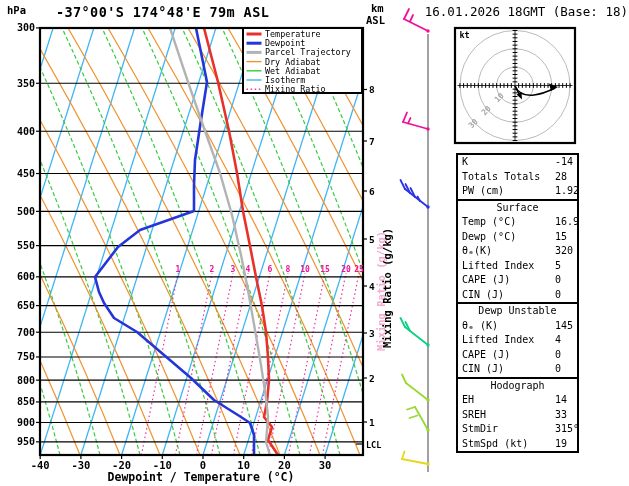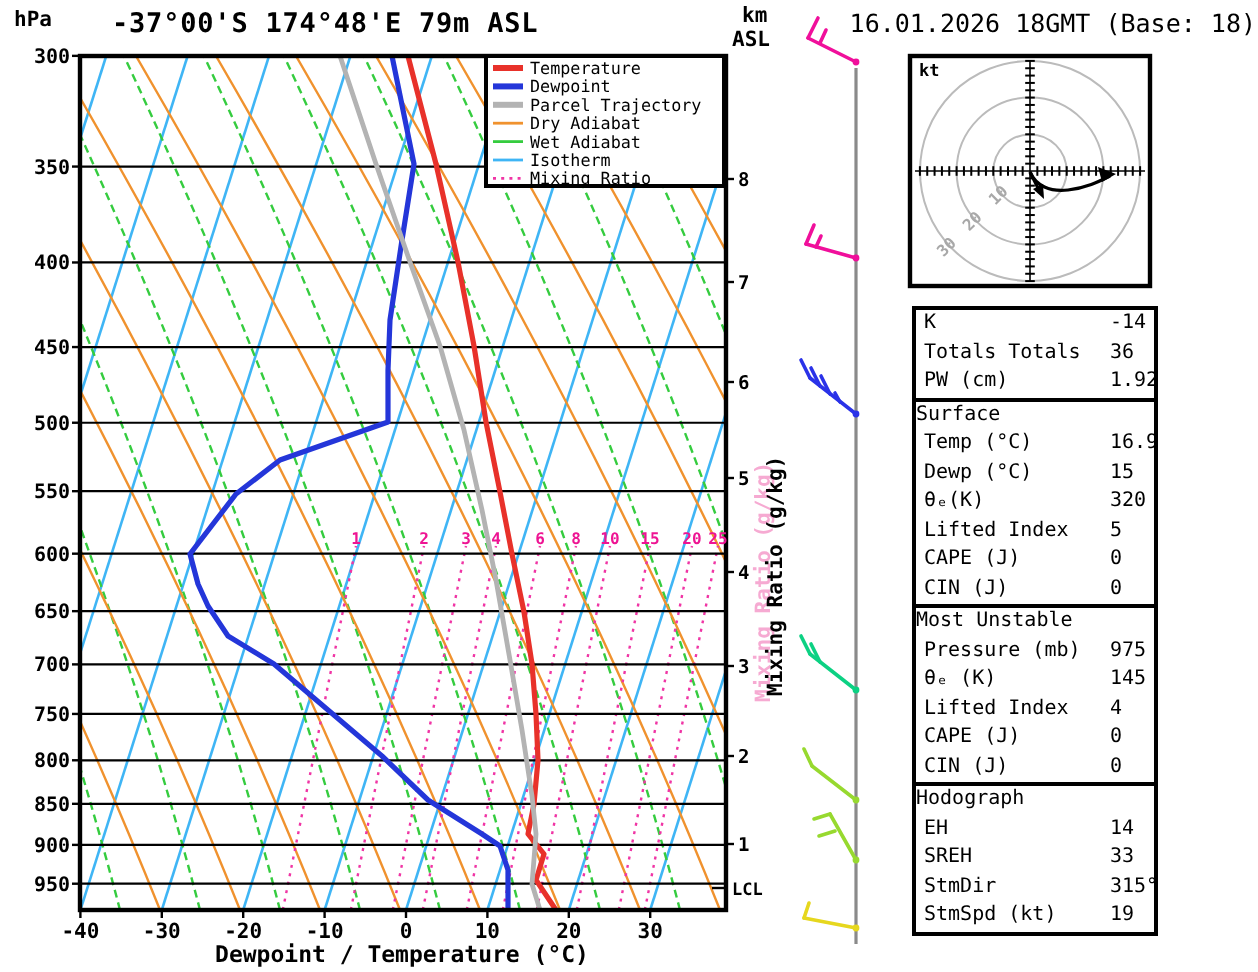--- a/index.html
+++ b/index.html
@@ -11,21 +11,21 @@
   #hpa-label{left:7px;top:4px;font-size:10.5px;font-weight:bold}
   #location-title{left:56px;top:4px;font-size:13.5px;font-weight:bold;letter-spacing:.4px}
   #km-label{left:371px;top:2px;font-size:10.5px;font-weight:bold}
   #asl-label{left:366px;top:14px;font-size:10.5px;font-weight:bold}
   #datetime-title{right:1px;top:4px;font-size:12.5px;font-weight:normal}
   #credit-footer{left:441px;top:466px;font-size:12.5px;font-weight:bold}
   #idx-table{position:absolute;left:456px;top:153px;width:123px;border:2px solid #000;
              box-sizing:border-box;font-size:10px;line-height:14.5px;background:#fff}
   .tsec{border-top:2px solid #000}
   .tsec:first-child{border-top:none}
-  .thead{text-align:left}
+  .thead{text-align:center}
   .trow{position:relative;padding-left:4px}
   .tval{position:absolute;left:97px;top:0}
 </style>
 </head>
 <body>
 <div id="app">
 
   <svg id="plot" width="629" height="486" viewBox="0 0 629 486">
       <defs>
         <clipPath id="plotclip">
@@ -317,35 +317,34 @@
 
   <div class="abs" id="hpa-label">hPa</div>
   <div class="abs" id="location-title">-37°00'S 174°48'E 79m ASL</div>
   <div class="abs" id="km-label">km</div>
   <div class="abs" id="asl-label">ASL</div>
   <div class="abs" id="datetime-title">16.01.2026 18GMT (Base: 18)</div>
 
   <div id="idx-table">
       <div class="tsec">
         <div class="trow"><span>K</span><span class="tval">-14</span></div>
-        <div class="trow"><span>Totals Totals</span><span class="tval">36</span></div>
+        <div class="trow"><span>Totals Totals</span><span class="tval">28</span></div>
         <div class="trow"><span>PW (cm)</span><span class="tval">1.92</span></div>
       </div>
       <div class="tsec">
         <div class="thead">Surface</div>
         <div class="trow"><span>Temp (°C)</span><span class="tval">16.9</span></div>
         <div class="trow"><span>Dewp (°C)</span><span class="tval">15</span></div>
         <div class="trow"><span>θₑ(K)</span><span class="tval">320</span></div>
         <div class="trow"><span>Lifted Index</span><span class="tval">5</span></div>
         <div class="trow"><span>CAPE (J)</span><span class="tval">0</span></div>
         <div class="trow"><span>CIN (J)</span><span class="tval">0</span></div>
       </div>
       <div class="tsec">
-        <div class="thead">Most Unstable</div>
-        <div class="trow"><span>Pressure (mb)</span><span class="tval">975</span></div>
+        <div class="thead">Dewp Unstable</div>
         <div class="trow"><span>θₑ (K)</span><span class="tval">145</span></div>
         <div class="trow"><span>Lifted Index</span><span class="tval">4</span></div>
         <div class="trow"><span>CAPE (J)</span><span class="tval">0</span></div>
         <div class="trow"><span>CIN (J)</span><span class="tval">0</span></div>
       </div>
       <div class="tsec">
         <div class="thead">Hodograph</div>
         <div class="trow"><span>EH</span><span class="tval">14</span></div>
         <div class="trow"><span>SREH</span><span class="tval">33</span></div>
         <div class="trow"><span>StmDir</span><span class="tval">315°</span></div>

